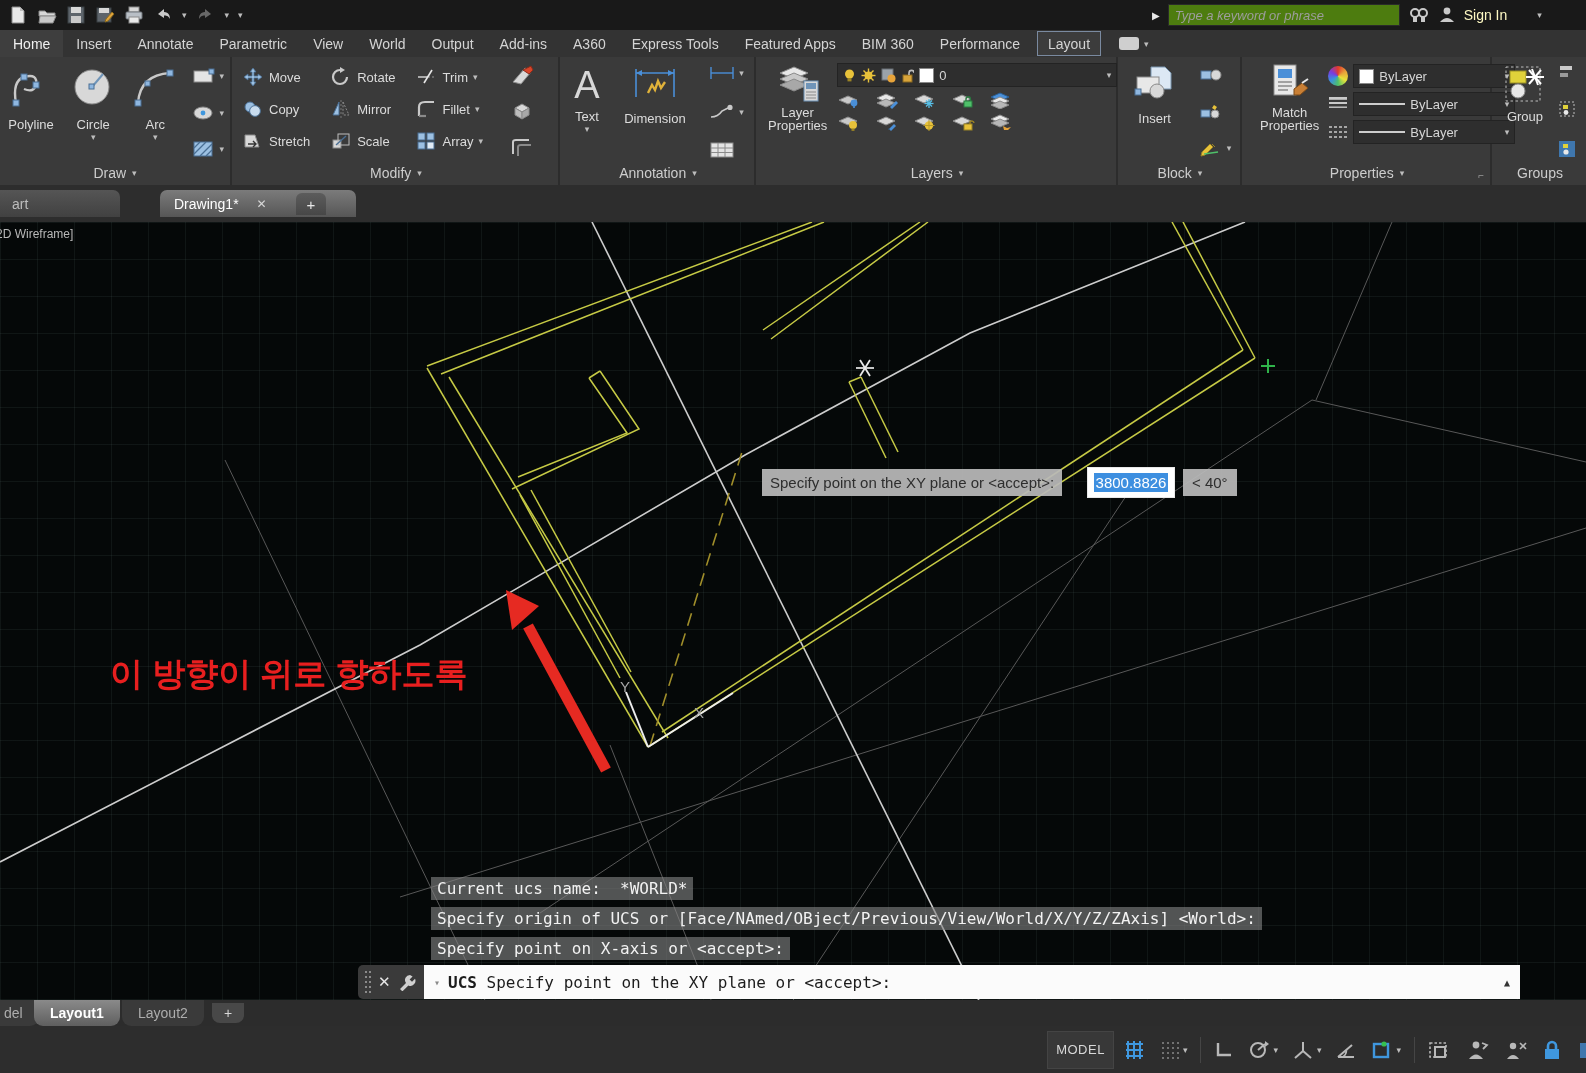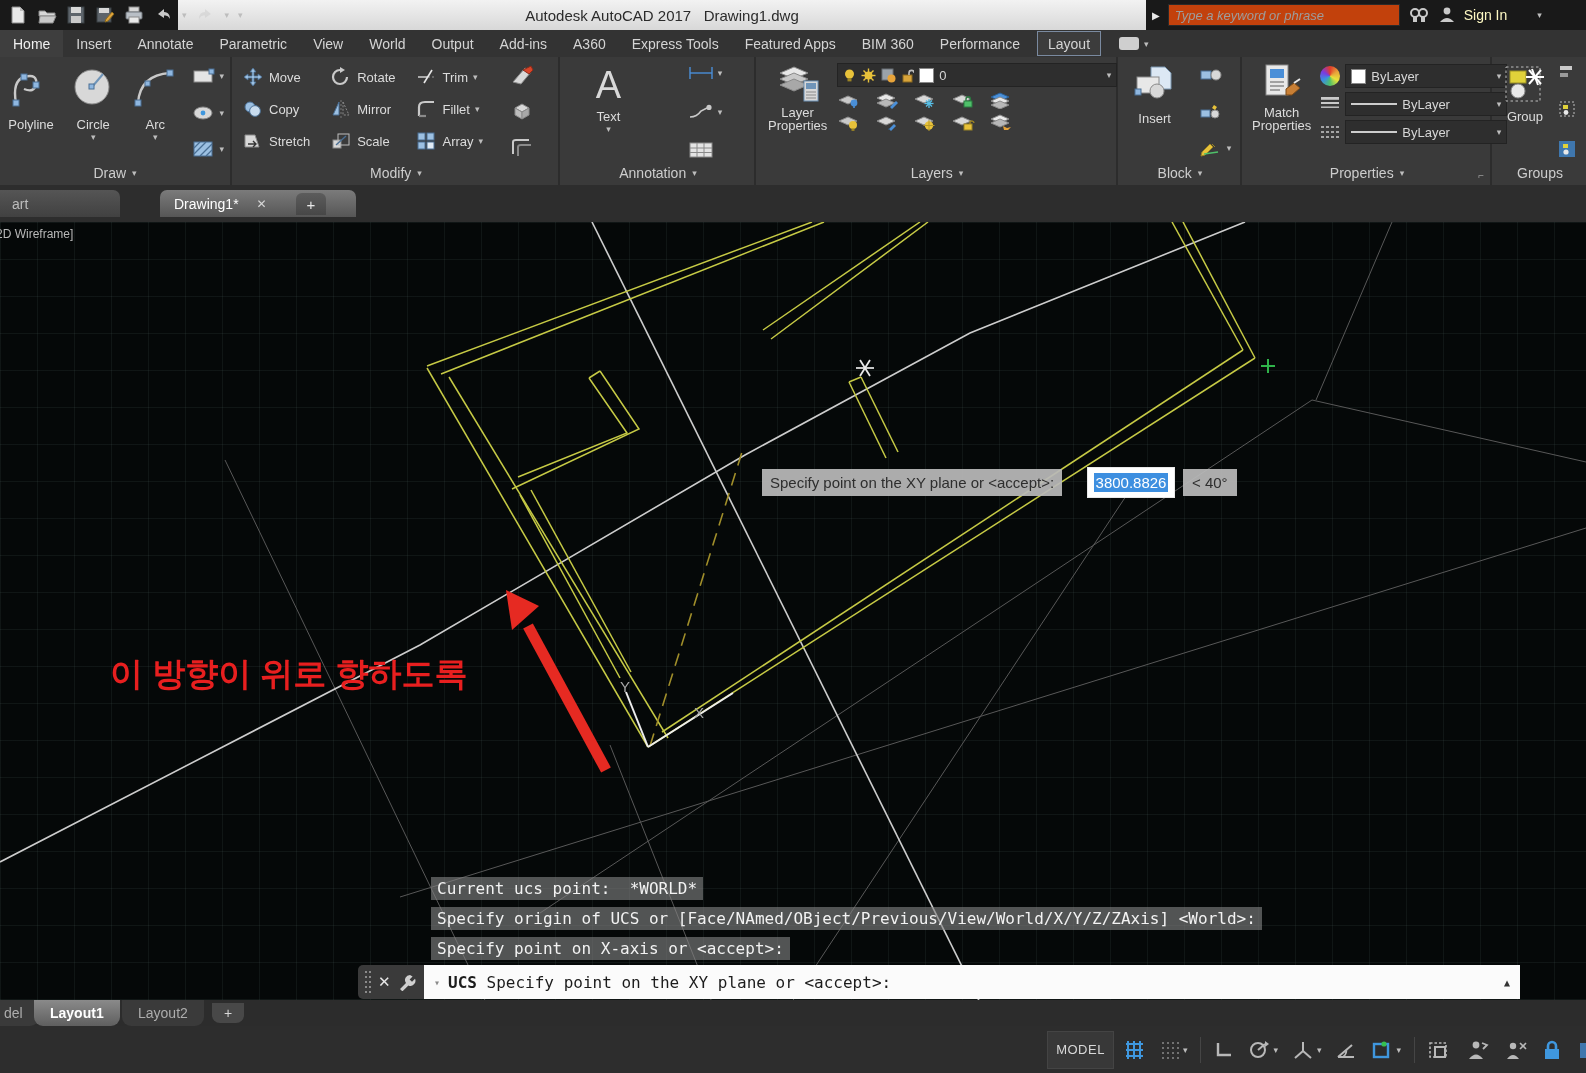--- a/index.html
+++ b/index.html
@@ -9,21 +9,21 @@
   
   #titlebar{position:absolute;left:0;top:0;width:1586px;height:30px;background:#191919;}
   #title-light{position:absolute;left:178px;top:0;width:968px;height:30px;
      background:linear-gradient(#f2f2f2,#d8d8d8);display:flex;align-items:center;justify-content:center;}
   .ttl{font-size:15px;color:#2b2b2b;}
   #qat{position:absolute;left:0;top:0;height:30px;display:flex;align-items:center;gap:9px;padding-left:8px;}
   .qicon{width:20px;height:20px;display:inline-block;}
   .qdrop{color:#bdbdbd;font-size:9px;}
   #title-right{position:absolute;right:0;top:0;height:30px;left:1146px;background:#191919;
      display:flex;align-items:center;gap:8px;padding-left:6px;}
-  #search-box{width:218px;height:20px;background:#c2410c;border:1px solid #2a2a2a;color:#dcdcdc;
+  #search-box{width:218px;height:20px;background:#4d7c0f;border:1px solid #2a2a2a;color:#dcdcdc;
      font-style:italic;font-size:13px;padding:0 6px;outline:none;font-family:"Liberation Sans",sans-serif;}
   #search-box::placeholder{color:#9d9d9d;font-style:italic;}
   .tb-ic{color:#c9c9c9;}
   #signin-label{color:#fef9c3;font-size:14px;}
   
   #tabrow{position:absolute;left:0;top:30px;width:1586px;height:27px;background:#333333;
      display:flex;align-items:stretch;}
   .rtab{color:#d4d4d4;font-size:14px;padding:0 13px;display:flex;align-items:center;white-space:nowrap;}
   .rtab.active{background:#3e3e3e;color:#f0f0f0;}
   .rtab.outlined{border:1px solid #7a8aa0;background:#3c3c3c;margin:1px 4px;padding:0 10px;}
@@ -109,25 +109,20 @@
   .st-div{width:1px;height:26px;background:#454545;margin:0 3px;}
   .st-drop{color:#bdbdbd;font-size:9px;}
   svg{display:block;}
 </style>
 </head>
 <body>
 
 <div id="app">
 
   <div id="titlebar">
-    <div id="title-light">
-      <span class="ttl">
-        <span>Autodesk AutoCAD 2017</span>&nbsp;&nbsp;&nbsp;<span>Drawing1.dwg</span>
-      </span>
-    </div>
     <div id="qat">
       <span class="qicon">
         <svg width="20" height="20">
             <path d="M4 2 h8 l4 4 v12 h-12 z" fill="#e9e9e9" stroke="#8a8a8a"></path>
             <path d="M12 2 l4 4 h-4 z" fill="#bdbdbd"></path>
           </svg>
       </span>
       <span class="qicon">
         <svg width="20" height="20">
             <path d="M2 6 h6 l2 2 h8 v3 h-16 z" fill="#d8d8d8" stroke="#8a8a8a"></path>
@@ -386,20 +381,30 @@
       </div>
     </div>
 
     <div class="panel" style="left:562px;width:194px;">
       <div class="panel-body" style="justify-content:space-around;">
         <div class="bigbtn">
           <span style="font-size:38px;color:#d8d8d8;line-height:44px;">A</span>
           <span class="blbl">Text</span>
           <span class="dar">▾</span>
         </div>
+        <div class="bigbtn">
+          <svg width="54" height="46">
+              <line x1="8" y1="6" x2="8" y2="34" stroke="#4a8fd8" stroke-width="1.6"></line>
+              <line x1="46" y1="6" x2="46" y2="34" stroke="#4a8fd8" stroke-width="1.6"></line>
+              <line x1="8" y1="10" x2="46" y2="10" stroke="#4a8fd8" stroke-width="1.6"></line>
+              <path d="M8 10 l6 -3 v6 z M46 10 l-6 -3 v6 z" fill="#4a8fd8"></path>
+              <path d="M20 30 l4 -8 3 5 3 -9 3 7 4 -6" stroke="#e0b23a" stroke-width="2.4" fill="none"></path>
+            </svg>
+          <span class="blbl">Dimension</span>
+        </div>
         <div class="minicol" style="padding-top:4px;">
           <div class="minirow">
               <span>
                 <svg width="28" height="16">
                   <line x1="3" y1="2" x2="3" y2="14" stroke="#4a8fd8" stroke-width="1.4"></line>
                   <line x1="25" y1="2" x2="25" y2="14" stroke="#4a8fd8" stroke-width="1.4"></line>
                   <line x1="3" y1="8" x2="25" y2="8" stroke="#4a8fd8" stroke-width="1.4"></line>
                 </svg>
               </span>
               <span class="dar">▾</span>
@@ -602,21 +607,21 @@
         </div>
       </div>
       <div class="panel-label">
         <span>Block</span>
           <span class="dar">▾</span>
       </div>
     </div>
 
     <div class="panel" style="left:1244px;width:248px;">
       <div class="panel-body" style="gap:5px;padding-left:4px;">
-        <div class="bigbtn" style="width:62px;">
+        <div class="bigbtn" style="width:62px;margin-left:8px;">
           <svg width="40" height="40">
               <rect x="4" y="2" width="22" height="30" fill="#e8e8e8" stroke="#8a8a8a"></rect>
               <rect x="8" y="6" width="14" height="9" fill="#4a8fd8"></rect>
               <path d="M8 19 h14 M8 23 h14 M8 27 h10" stroke="#8a8a8a" stroke-width="1.6"></path>
               <path d="M24 26 l8 -6 6 5 -8 7 -6 0 z" fill="#c87f35" stroke="#7a4a18"></path>
               <path d="M32 20 l6 -4" stroke="#e8e8e8" stroke-width="2"></path>
             </svg>
           <span class="blbl" style="line-height:13px;">Match Properties</span>
         </div>
         <div style="display:flex;flex-direction:column;gap:4px;padding-top:3px;">
@@ -763,21 +768,21 @@
 
     <span class="axis-label" style="left:620px;top:456px;">Y</span>
     <span class="axis-label" style="left:694px;top:482px;">X</span>
 
     <div id="dyn-tooltip">Specify point on the XY plane or &lt;accept&gt;:</div>
     <div id="dyn-input">
         <span>3800.8826</span>
       </div>
     <div id="dyn-angle">&lt; 40°</div>
 
-    <span class="hist" style="top:655px;">Current ucs point:  *WORLD*</span>
+    <span class="hist" style="top:655px;">Current ucs name:  *WORLD*</span>
     <span class="hist" style="top:715px;">Specify point on X-axis or &lt;accept&gt;:</span>
     <span class="hist" style="top:685px;">Specify origin of UCS or [Face/NAmed/OBject/Previous/View/World/X/Y/Z/ZAxis] &lt;World&gt;:</span>
 
     <div id="annot-red">이 방향이 위로 향하도록</div>
 
     <div id="cmdbar">
       <div id="cmd-handle">
         <span id="cmd-grip"></span>
         <span id="cmd-x">✕</span>
         <span>

